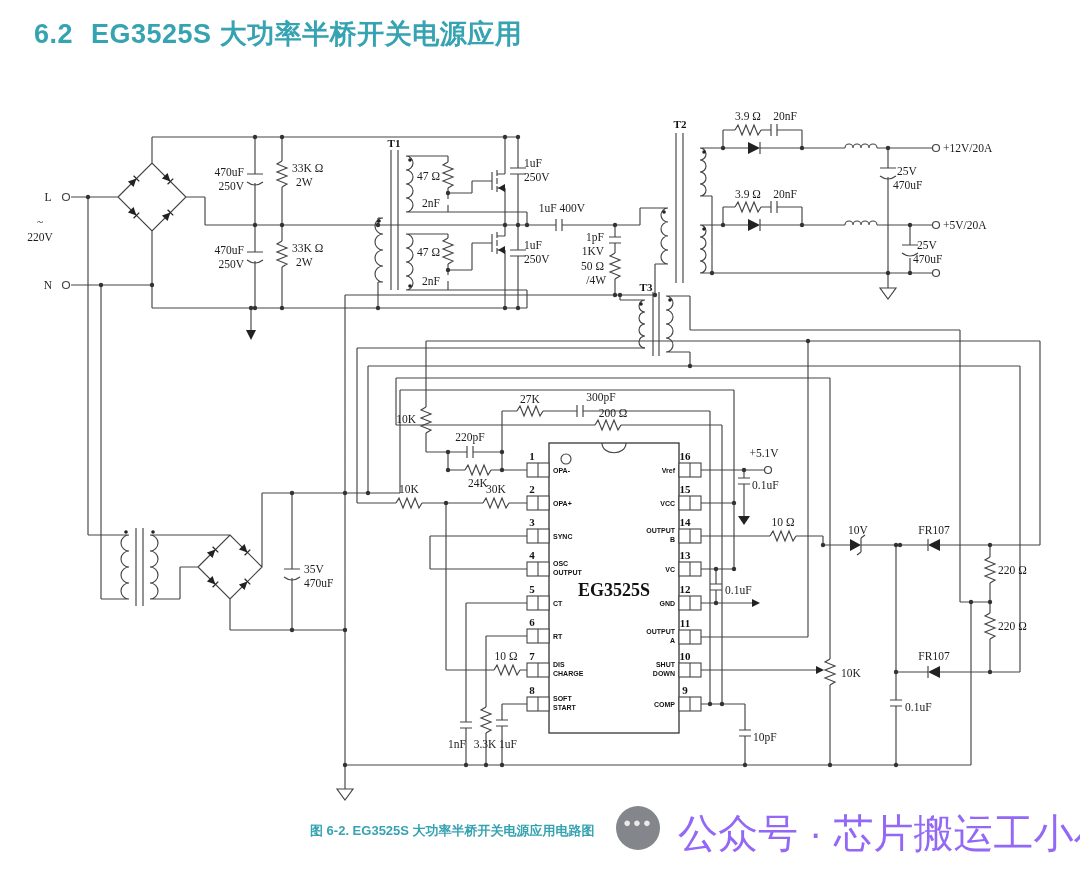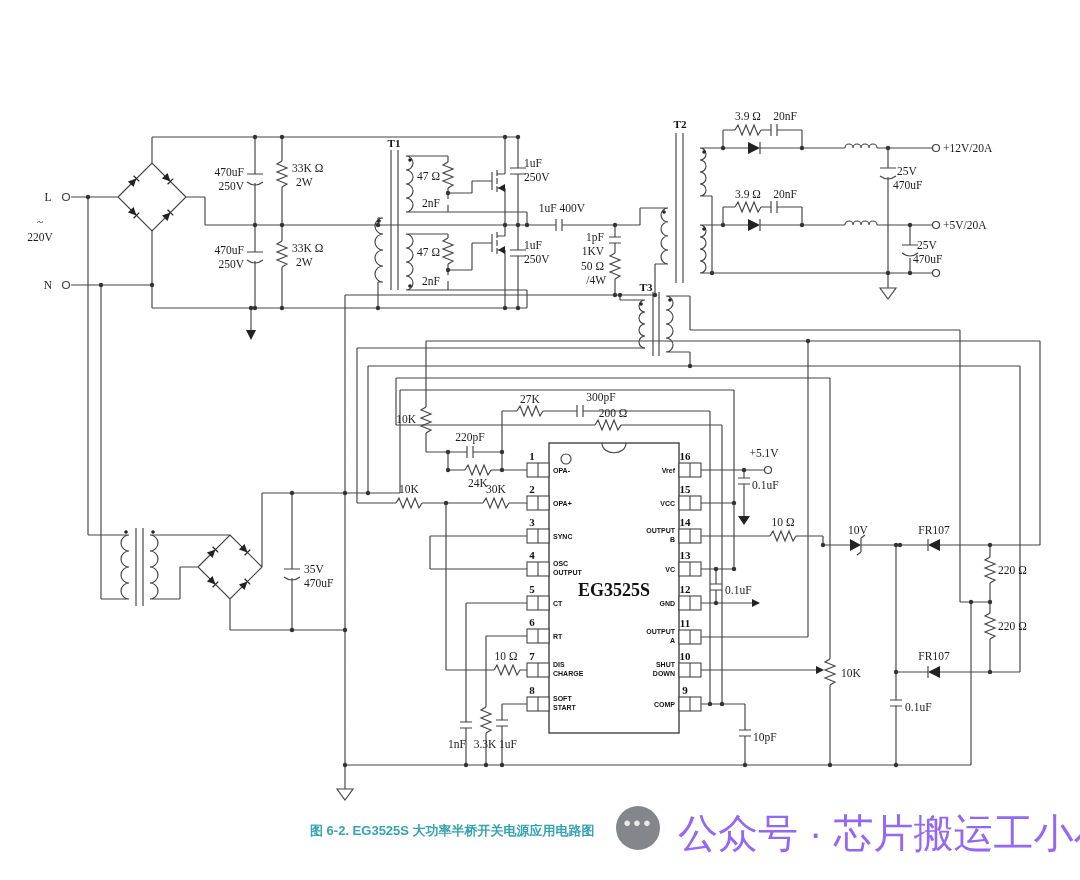--- a/index.html
+++ b/index.html
@@ -25,20 +25,23 @@
   .pname{font-family:"Liberation Sans",sans-serif;font-weight:bold;font-size:7px;fill:#111;}
   .pr{text-anchor:end;}
   .icname{font-family:"Liberation Serif",serif;font-weight:bold;font-size:18px;text-anchor:middle;fill:#111;}
   .tlbl{font-family:"Liberation Serif",serif;font-weight:bold;font-size:11px;text-anchor:middle;fill:#111;}
 </style>
 </head>
 <body>
 
 <div class="page">
 
+  <div class="title">
+    <span class="sec">6.2</span><span>EG3525S 大功率半桥开关电源应用</span>
+  </div>
 
   <svg width="1080" height="880" viewBox="0 0 1080 880">
     <defs>
       <g id="bd">
         <polygon points="-6,-4 -6,4 2,0" fill="#222"></polygon>
         <line x1="2" y1="-4" x2="2" y2="4" stroke="#222" stroke-width="1.2"></line>
       </g>
       <path id="zigh" class="w" d="M-13,0 L-10,-5 L-6,5 L-2,-5 L2,5 L6,-5 L10,5 L13,0"></path>
       <path id="zigv" class="w" d="M0,-13 L-5,-10 L5,-6 L-5,-2 L5,2 L-5,6 L5,10 L0,13"></path>
     </defs>

